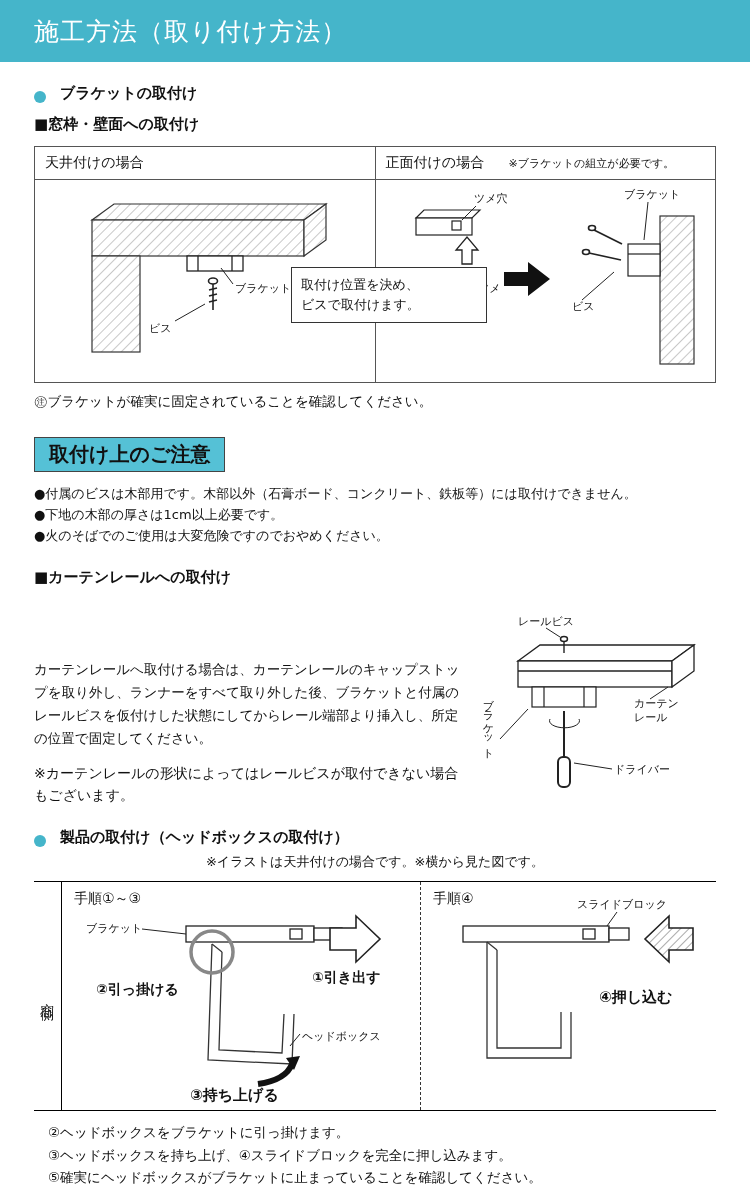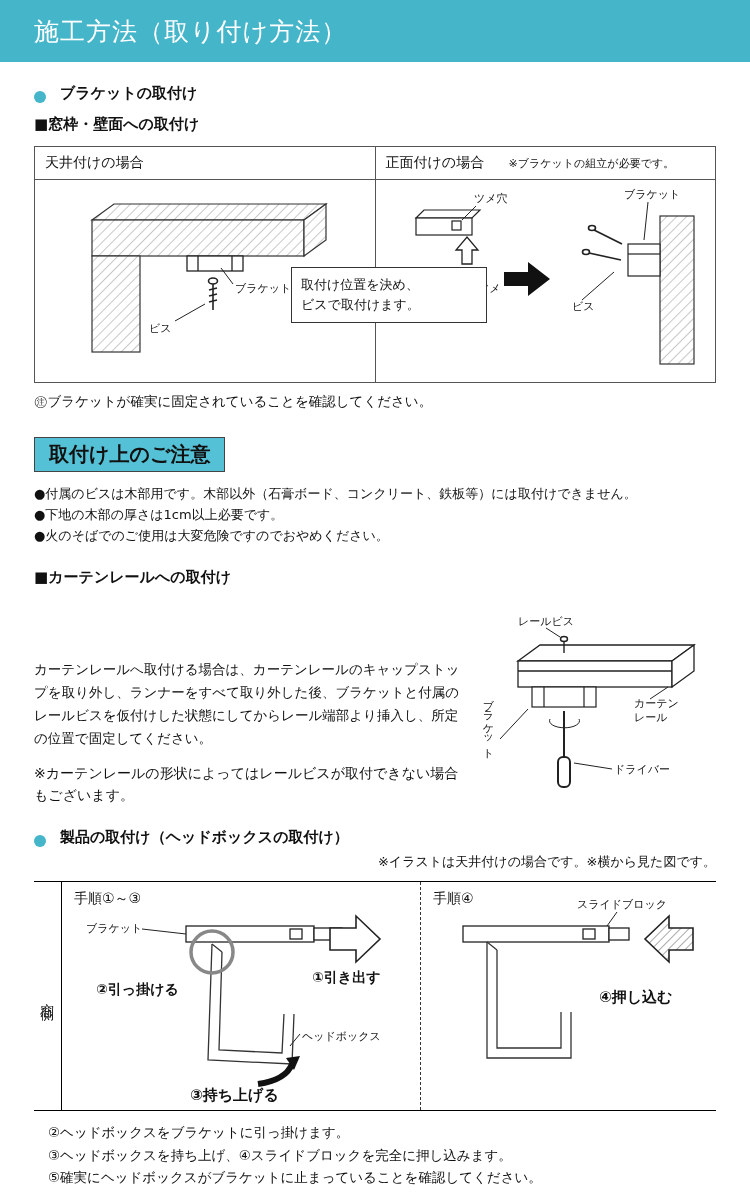--- a/index.html
+++ b/index.html
@@ -26,21 +26,21 @@
   .center-box{position:absolute;left:256px;top:120px;width:176px;background:#fff;border:1px solid #333;padding:7px 9px;font-size:13px;line-height:1.55;z-index:2}
   .table-note{margin-top:10px;font-size:13.5px}
   .caution-title{display:inline-block;margin-top:26px;background:var(--caution-bg);border:1px solid #444;padding:3px 14px;font-size:20px;font-weight:bold}
   .caution-list{margin:12px 0 0;padding:0;list-style:none;font-size:13px;line-height:1.6}
   .rail-title{font-size:15px;font-weight:bold;margin:22px 0 0}
   .rail-row{display:flex;margin-top:24px;align-items:flex-end}
   .rail-textcol{width:432px}
   .rail-body{font-size:13.5px;line-height:1.7;margin:0}
   .rail-note{font-size:14px;line-height:1.6;margin-top:12px}
   .rail-fig{flex:1;display:flex;justify-content:flex-end}
-  .product-note{text-align:right;font-size:13px;margin-top:6px}
+  .product-note{text-align:center;font-size:13px;margin-top:6px}
   .procedure{display:flex;border-top:1px solid #000;border-bottom:1px solid #000;margin-top:10px;height:228px}
   .window-side{width:27px;border-right:1px solid #000;display:flex;align-items:center;justify-content:center}
   .window-side span{writing-mode:vertical-rl;font-size:14px;letter-spacing:4px}
   .panel{position:relative}
   .panel svg{position:absolute;left:0;top:0}
   .panel1{width:358px}
   .panel2{flex:1;border-left:1px dashed #333}
   .panel-header{position:absolute;top:8px;left:12px;font-size:14px;font-weight:normal;z-index:2}
   .steps{margin:10px 0 0;font-size:13.5px;line-height:1.65;padding-left:14px}
   svg text{fill:#111}

